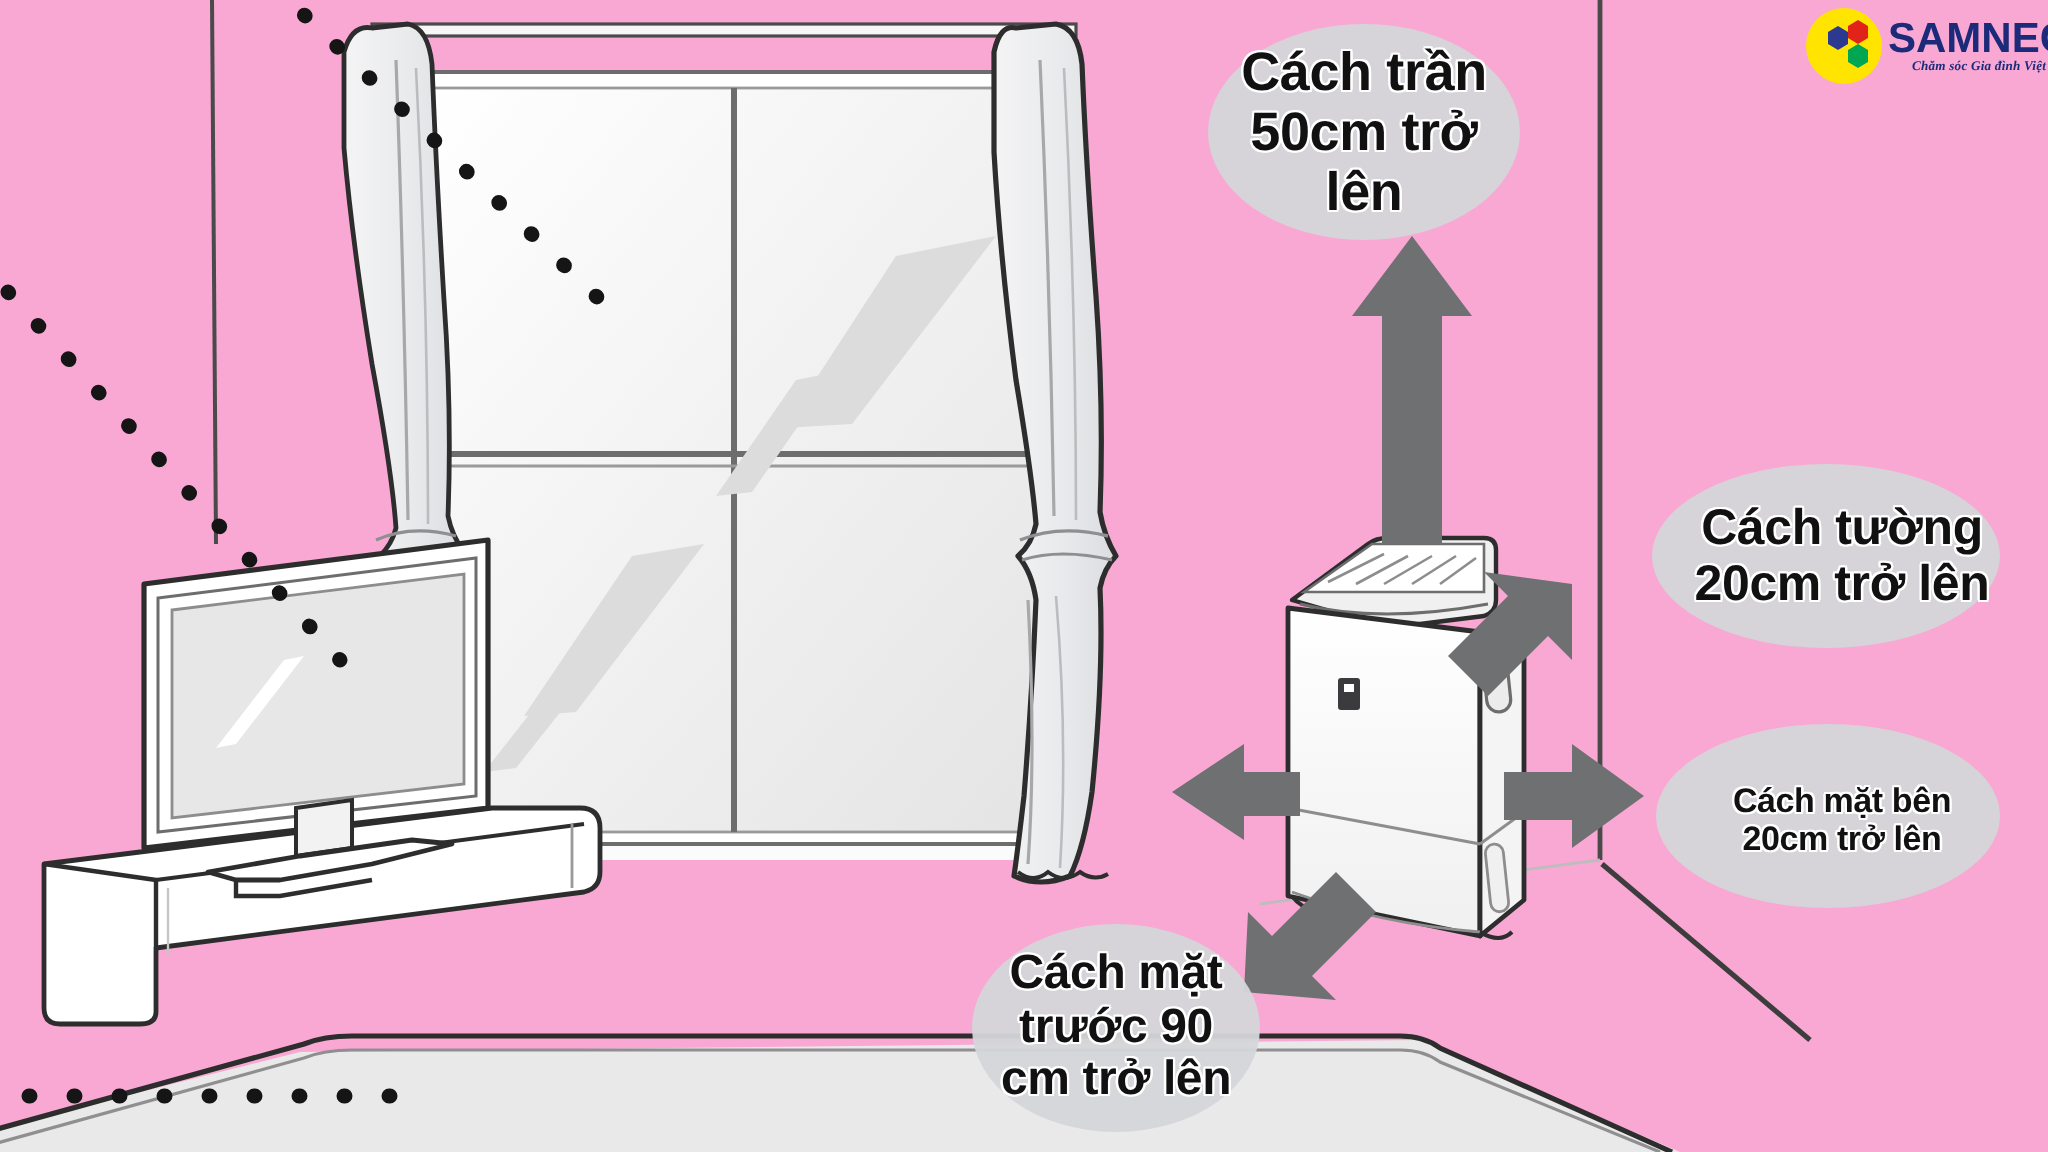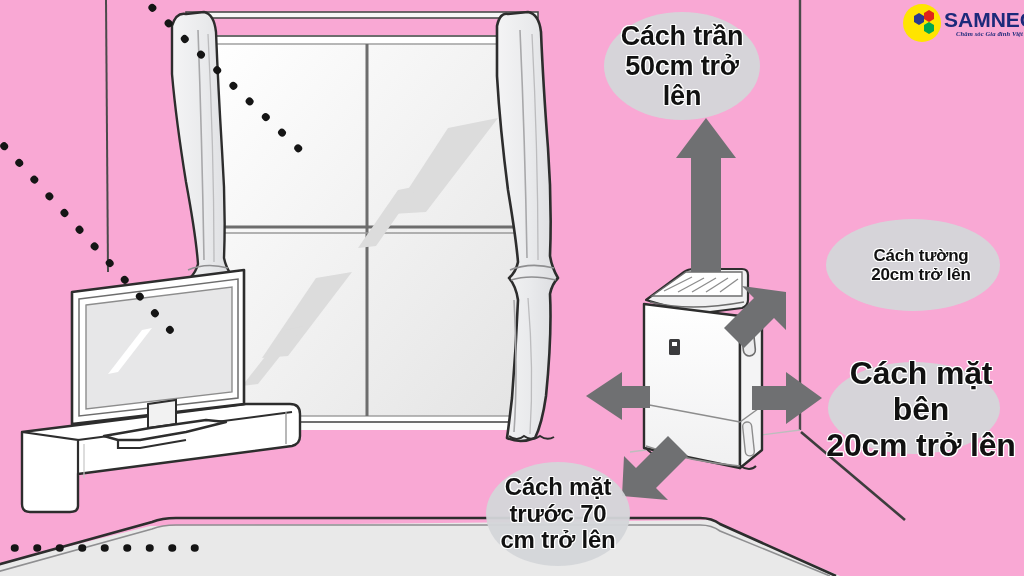--- a/index.html
+++ b/index.html
@@ -49,24 +49,24 @@
     text-shadow:
        1.2px 0 0 #ffffff, -1.2px 0 0 #ffffff,
        0 1.2px 0 #ffffff, 0 -1.2px 0 #ffffff,
        0.9px 0.9px 0 #ffffff, -0.9px 0.9px 0 #ffffff,
        0.9px -0.9px 0 #ffffff, -0.9px -0.9px 0 #ffffff;
   }
 
   #callout-ceiling { left: 582px; top: 8px;  width: 200px; height: 116px; font-size: 27px; }
   #callout-ceiling .bubble-bg { left: 22px; top: 4px; width: 156px; height: 108px; }
 
-  #callout-wall    { left: 818px; top: 217px; width: 206px; height: 96px; font-size: 17px; }
+  #callout-wall    { left: 818px; top: 230px; width: 206px; height: 96px; font-size: 25px; }
   #callout-wall .bubble-bg { left: 8px; top: 2px; width: 174px; height: 92px; }
 
-  #callout-side    { left: 818px; top: 362px; width: 206px; height: 96px; font-size: 32px; }
+  #callout-side    { left: 818px; top: 362px; width: 206px; height: 96px; font-size: 17px; }
   #callout-side .bubble-bg { left: 10px; top: 0px; width: 172px; height: 92px; }
 
   #callout-front   { left: 478px; top: 458px; width: 160px; height: 112px; font-size: 24px; }
   #callout-front .bubble-bg { left: 8px; top: 4px; width: 144px; height: 104px; }
 
   
   #logo {
     position: absolute;
     left: 902px;
     top: 3px;
@@ -281,21 +281,21 @@
 
   <div class="callout" id="callout-side">
     <div class="bubble-bg"></div>
     <div class="txt">Cách mặt bên
 20cm trở lên</div>
   </div>
 
   <div class="callout" id="callout-front">
     <div class="bubble-bg"></div>
     <div class="txt">Cách mặt
-trước 70
+trước 90
 cm trở lên</div>
   </div>
 
   <div id="logo">
     <div class="mark">
       <svg viewBox="0 0 40 40" width="40" height="40">
         <circle cx="20" cy="20" r="19" fill="#ffe400"></circle>
         <polygon points="12,13 17,10 22,13 22,19 17,22 12,19" fill="#2b3990"></polygon>
         <polygon points="22,10 27,7 32,10 32,16 27,19 22,16" fill="#e2231a"></polygon>
         <polygon points="22,22 27,19 32,22 32,28 27,31 22,28" fill="#00a651"></polygon>

